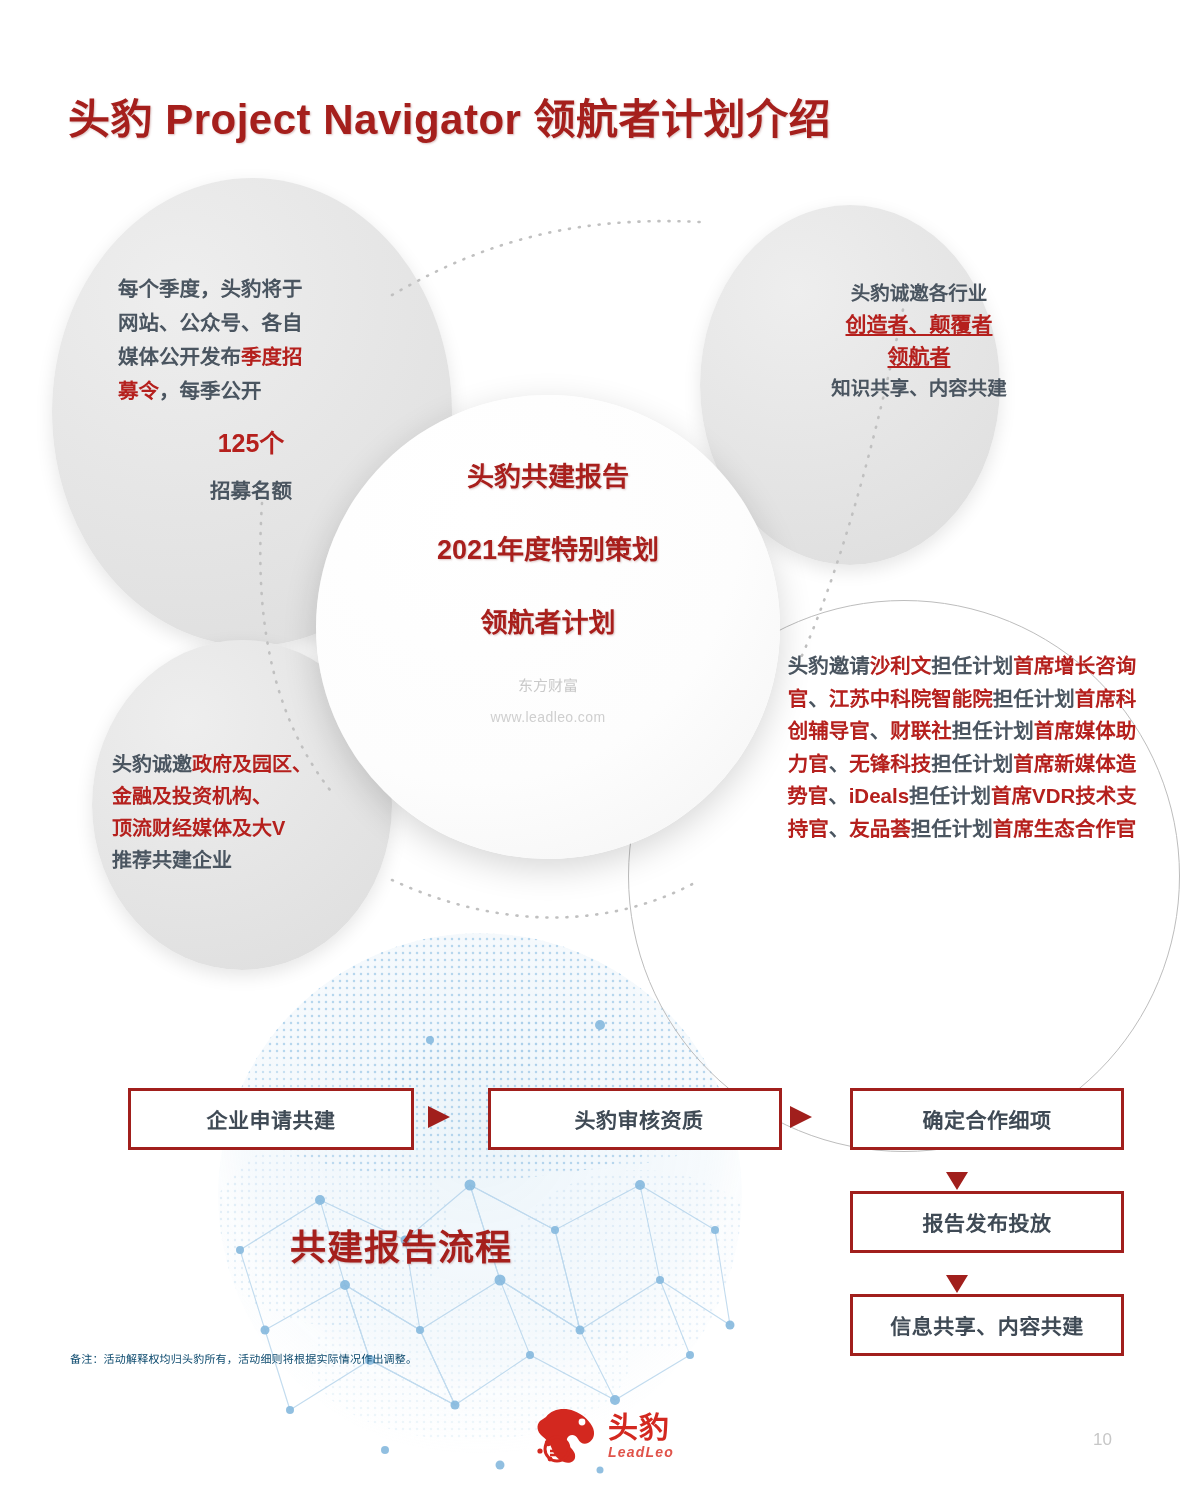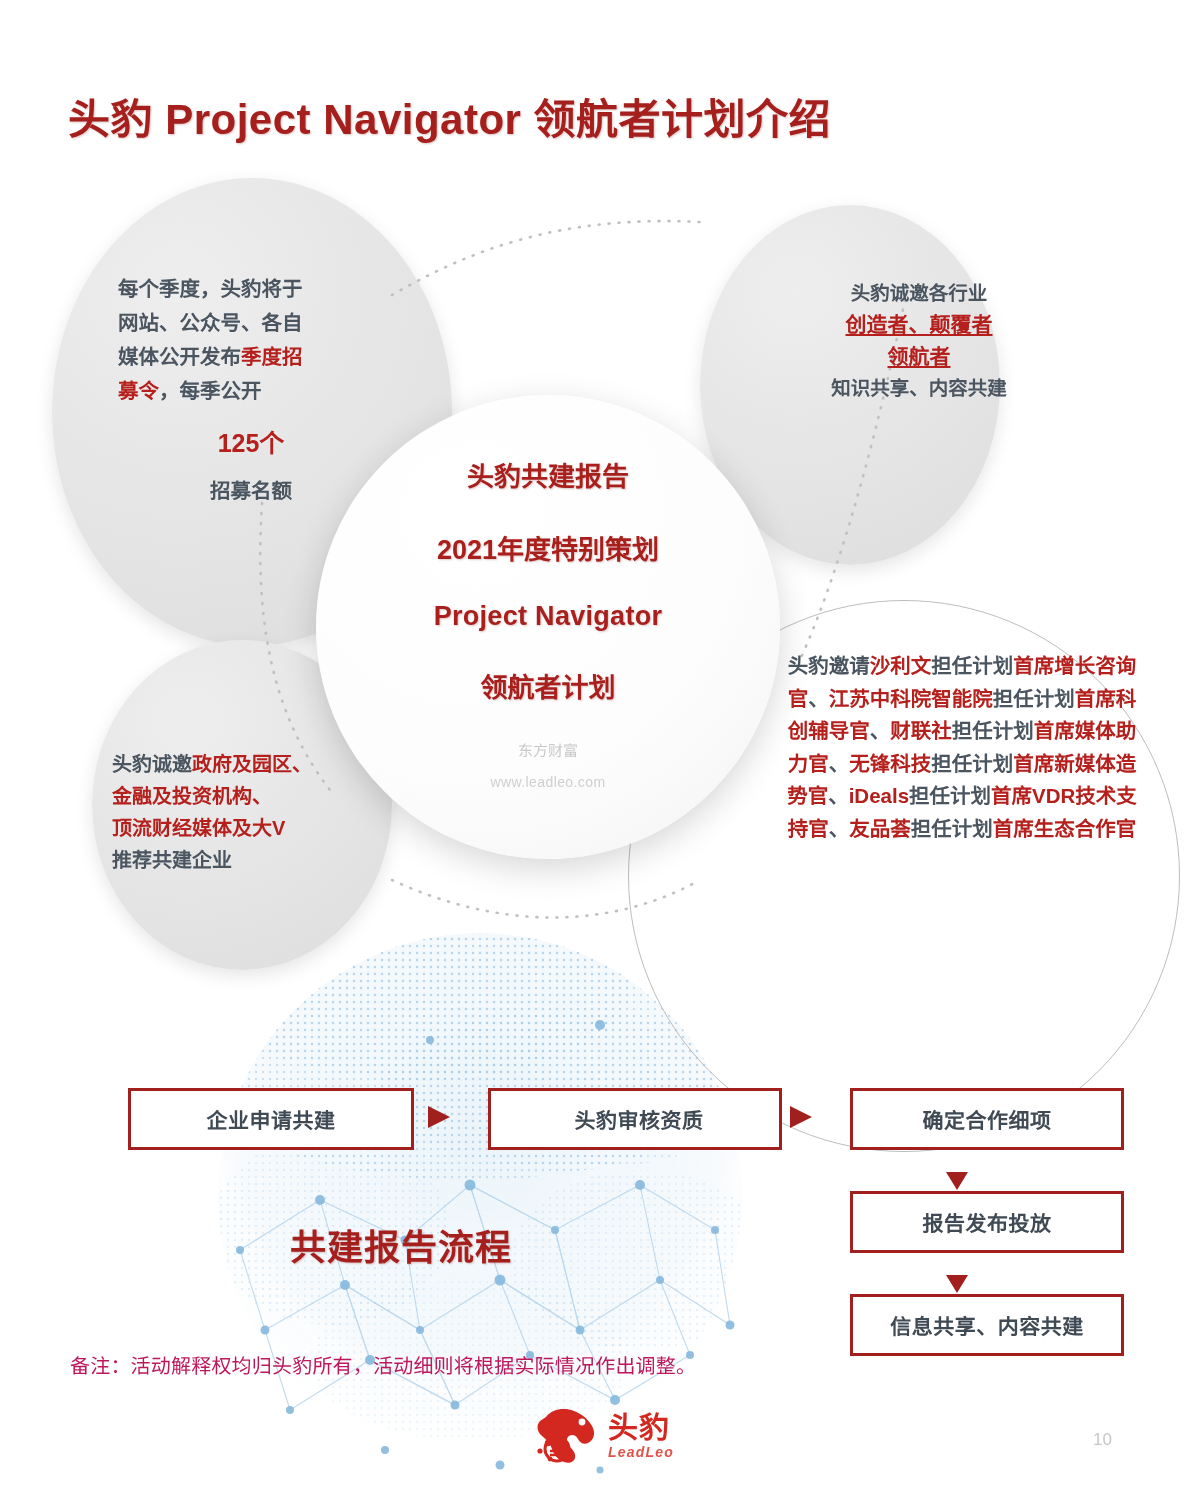--- a/index.html
+++ b/index.html
@@ -104,21 +104,21 @@
   .flow-title{
     position:absolute;left:290px;top:1218px;z-index:12;
     font-size:36px;font-weight:700;color:#a51f1c;
     text-shadow:1px 1px 2px rgba(150,80,80,.35);
     letter-spacing:1px;
   }
 
   
   .note{
     position:absolute;left:70px;top:1350px;z-index:12;
-    font-size:20px;color:#be185d;letter-spacing:.2px;
+    font-size:11px;color:#0c4a6e;letter-spacing:.2px;
   }
   .logo{position:absolute;left:530px;top:1405px;z-index:12;display:flex;align-items:center;}
   .logo svg{display:block;}
   .logo .lg-txt{margin-left:6px;line-height:1;}
   .logo .lg-cn{display:block;color:#d3281f;font-size:30px;font-weight:700;letter-spacing:1px;}
   .logo .lg-en{display:block;color:#e0534a;font-size:14px;font-weight:700;font-style:italic;letter-spacing:1.2px;margin-top:2px;}
   .pageno{
     position:absolute;right:88px;top:1430px;z-index:12;
     color:#c7c7c7;font-size:17px;
   }
@@ -237,21 +237,20 @@
     <span class="red">金融及投资机构、</span><br>
     <span class="red">顶流财经媒体及大V</span><br>
     <span>推荐共建企业</span>
   </div>
 
   <div class="tb" id="t-br"><span class="dark">头豹邀请</span><span class="red">沙利文</span><span class="dark">担任计划</span><span class="red">首席增长咨询官</span><span class="dark">、</span><span class="red">江苏中科院智能院</span><span class="dark">担任计划</span><span class="red">首席科创辅导官</span><span class="dark">、</span><span class="red">财联社</span><span class="dark">担任计划</span><span class="red">首席媒体助力官</span><span class="dark">、</span><span class="red">无锋科技</span><span class="dark">担任计划</span><span class="red">首席新媒体造势官</span><span class="dark">、</span><span class="red">iDeals</span><span class="dark">担任计划</span><span class="red">首席VDR技术支持官</span><span class="dark">、</span><span class="red">友品荟</span><span class="dark">担任计划</span><span class="red">首席生态合作官</span></div>
 
   <div id="t-ctr">
     <span class="cl">头豹共建报告</span>
     <span class="cl">2021年度特别策划</span>
-    <span class="cl en">Project Navigator</span>
     <span class="cl">领航者计划</span>
     <span class="wm1">东方财富</span>
     <span class="wm2">www.leadleo.com</span>
   </div>
 
   <div class="fbox" id="fb1">
       <span>企业申请共建</span>
     </div>
   <div class="fbox" id="fb2">
       <span>头豹审核资质</span>

